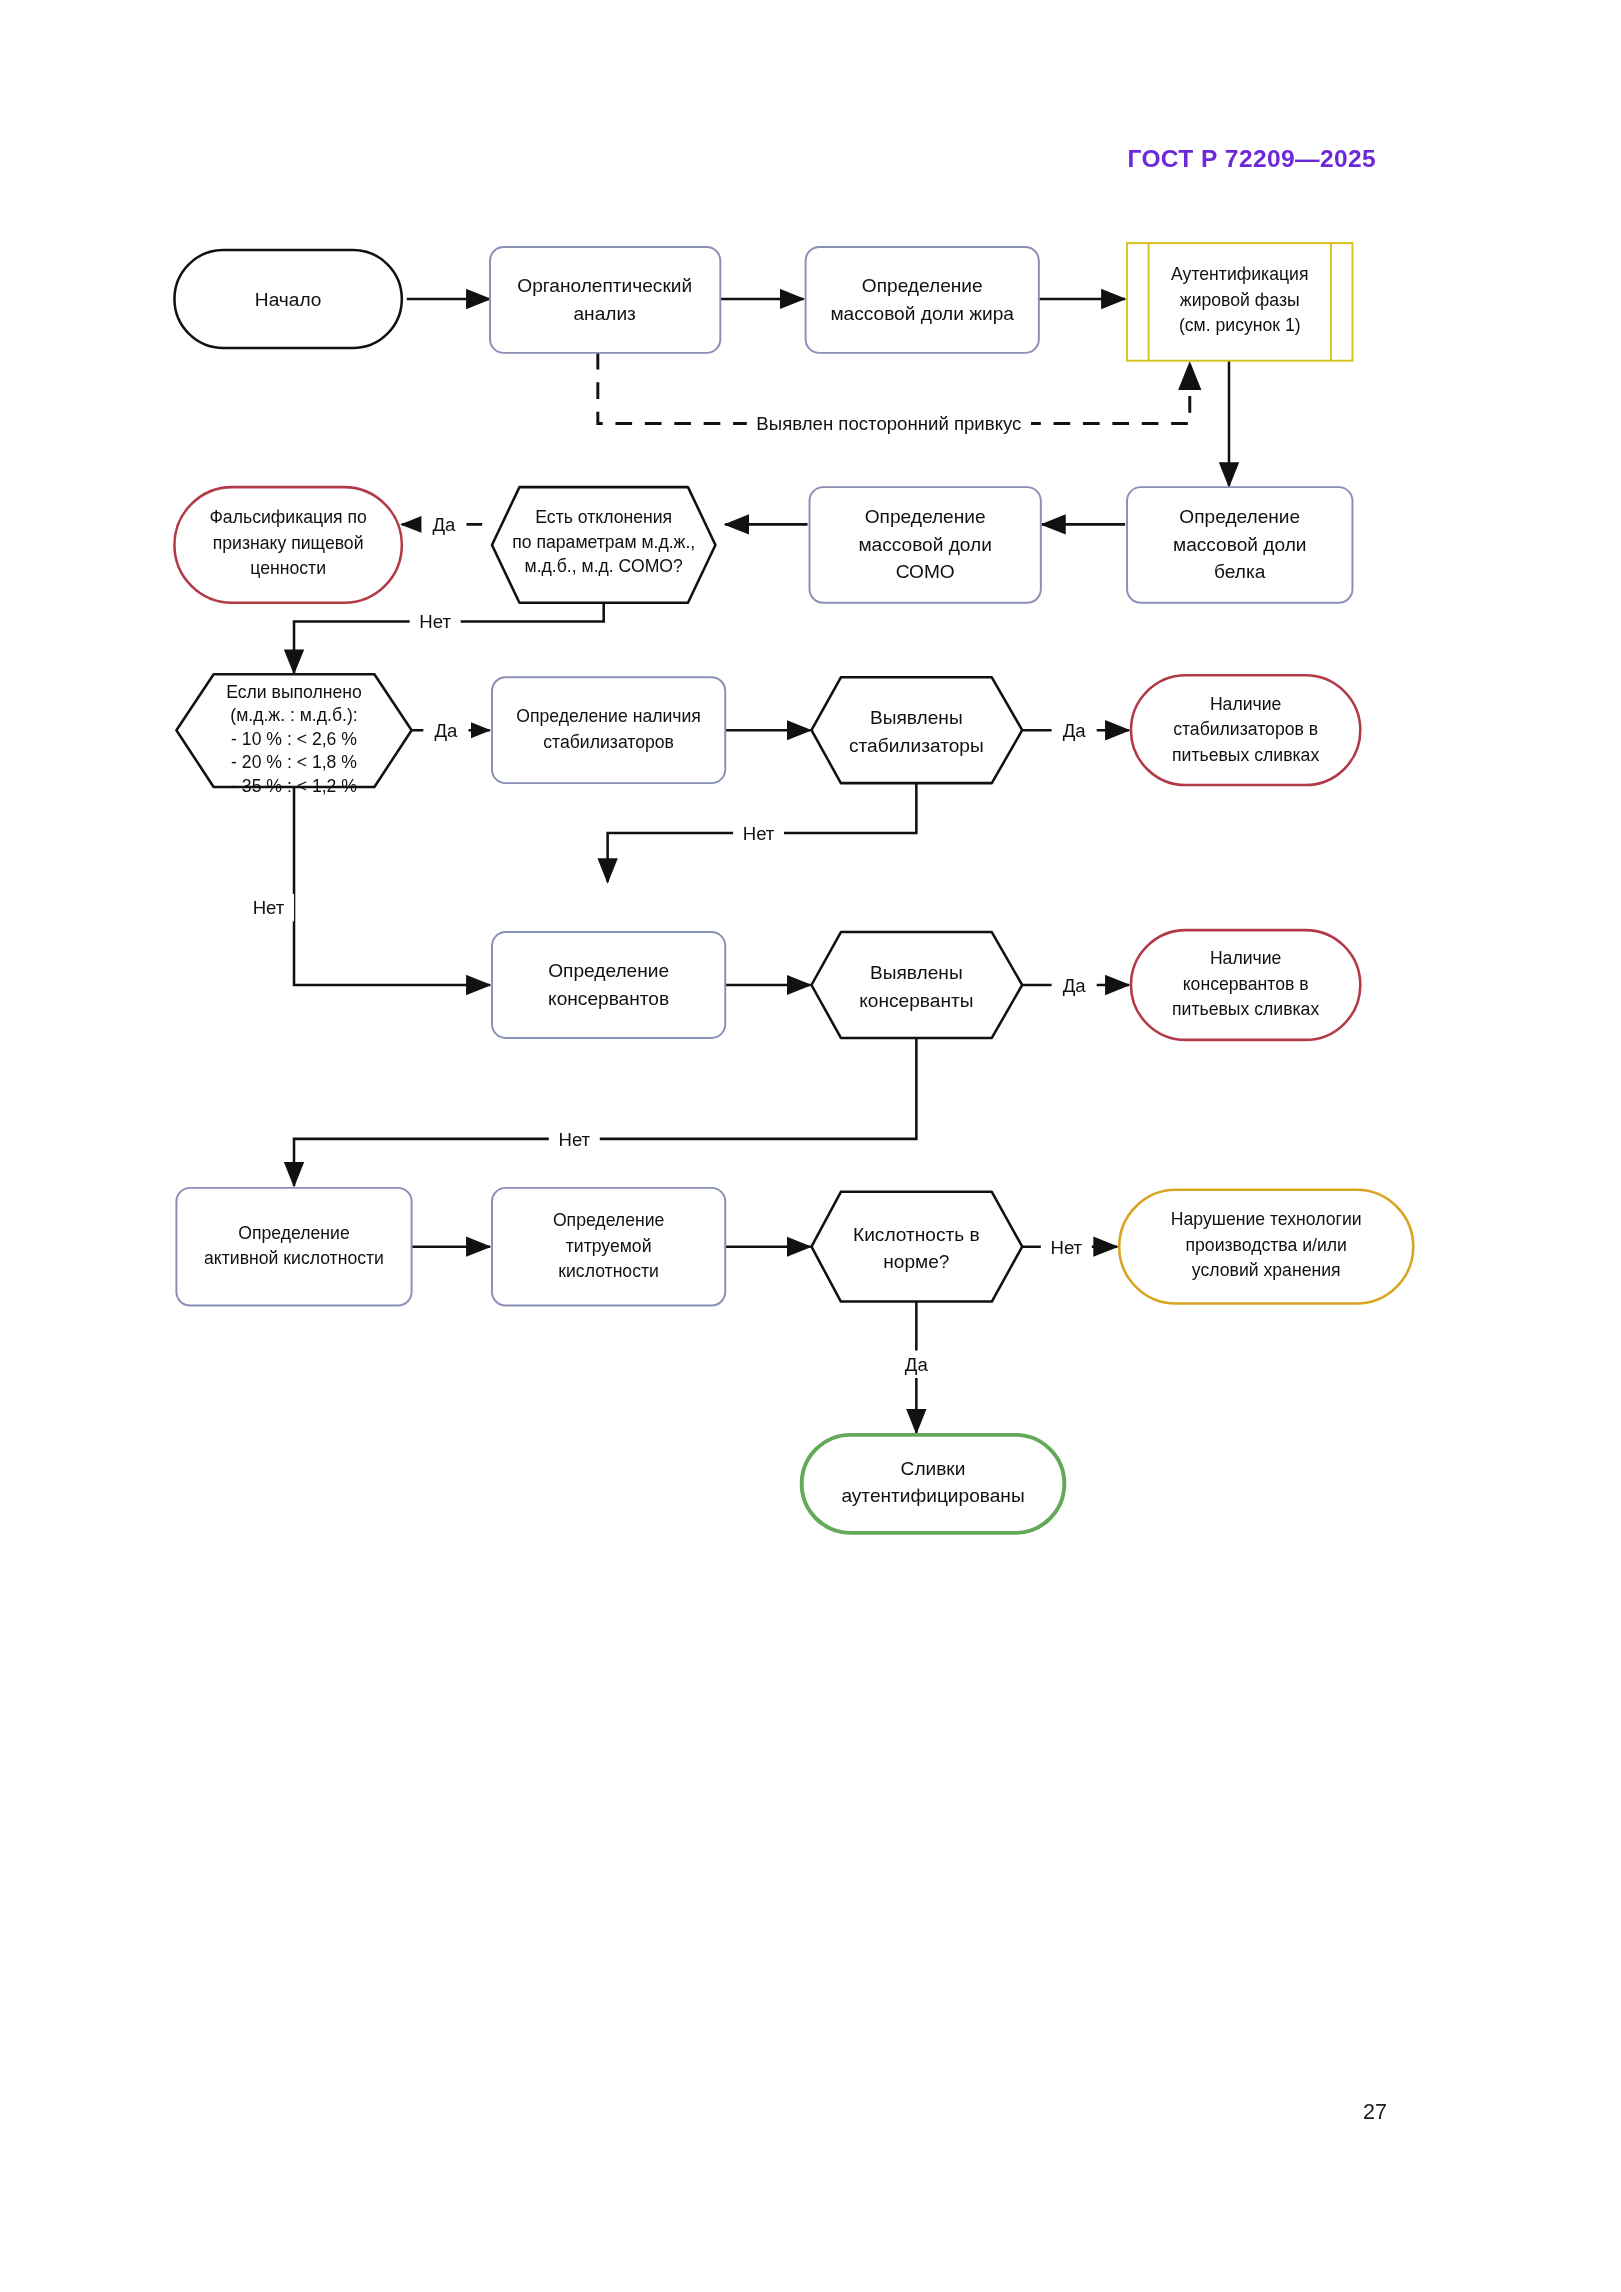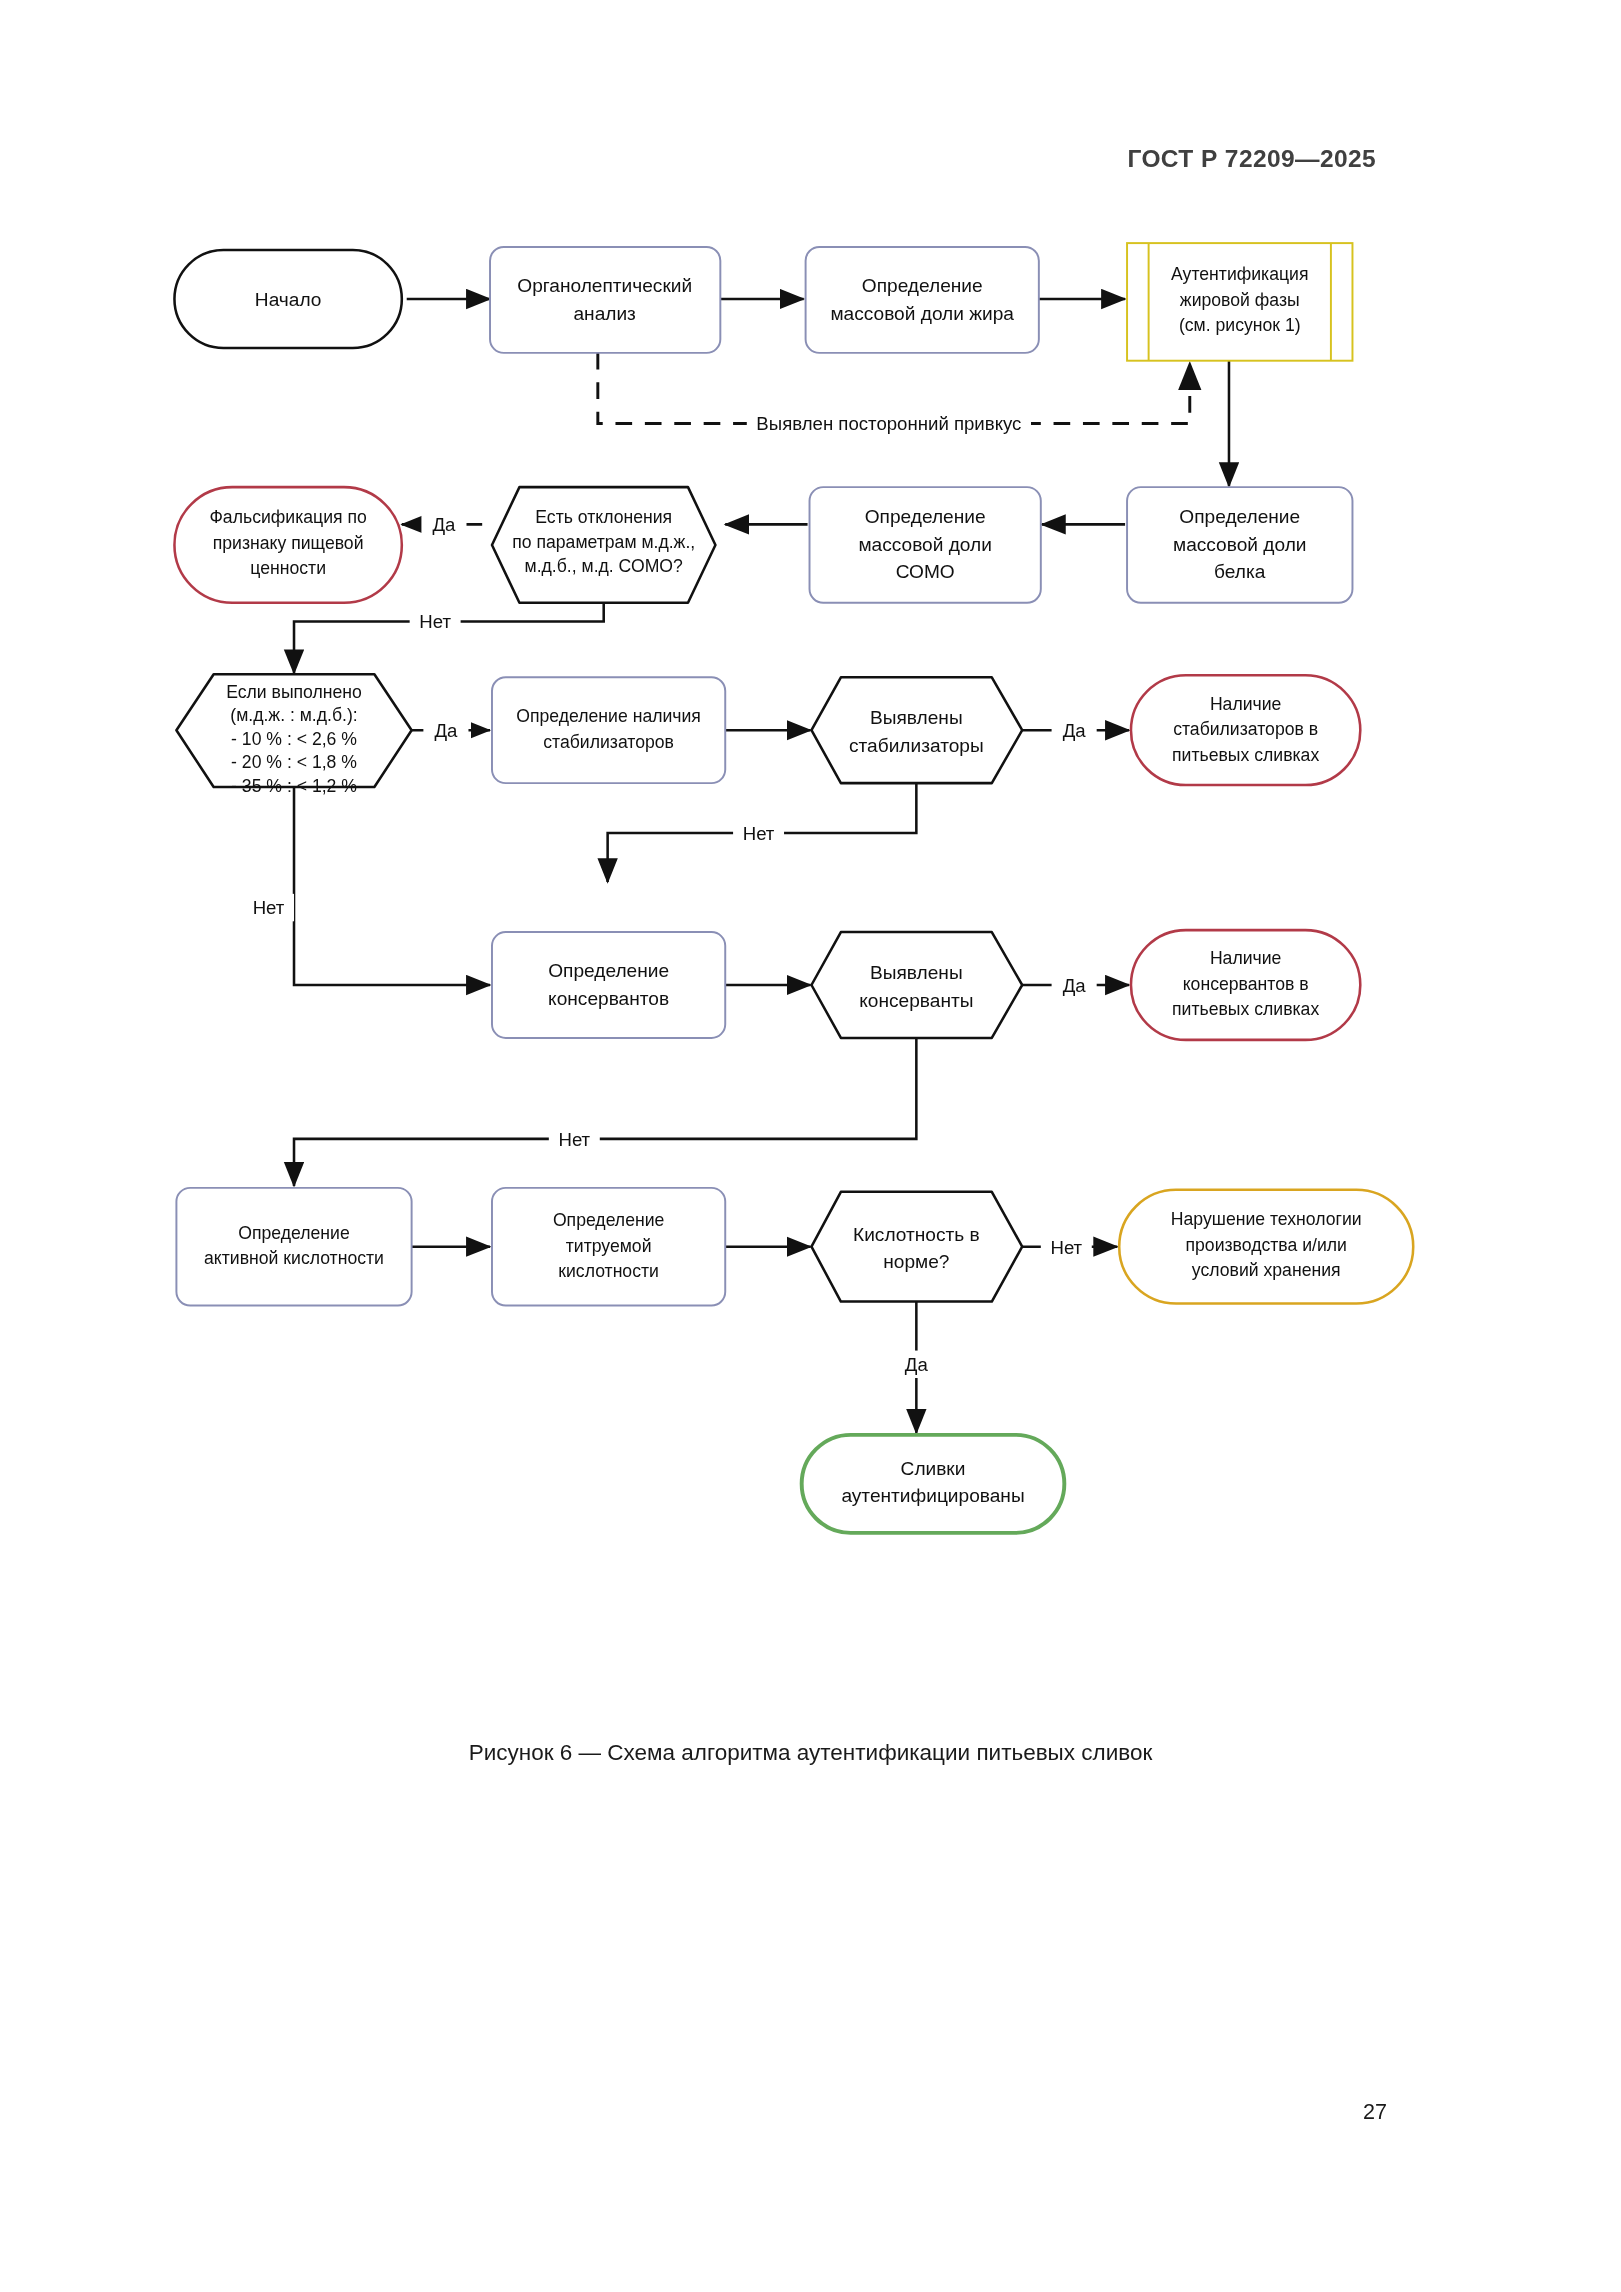--- a/index.html
+++ b/index.html
@@ -8,21 +8,21 @@
     width:1621px;height:2293px;position:relative;
     font-family:"Liberation Sans","DejaVu Sans",sans-serif;
     color:#1a1a1a;overflow:hidden;
   }
   .page{position:absolute;inset:0;}
 
   
   .doc-header{
     position:absolute;top:145px;right:245px;
     font-size:24.5px;font-weight:bold;letter-spacing:0.4px;
-    color:#404040;white-space:nowrap;
+    color:#6d28d9;white-space:nowrap;
   }
 
   
   .figure{position:absolute;left:0;top:196px;width:1621px;height:1529px;}
   .figure svg{display:block;}
 
   
   .caption{
     position:absolute;top:1740px;left:0;width:1621px;
     text-align:center;font-size:22.5px;color:#1a1a1a;
@@ -291,18 +291,17 @@
 
       <g>
         <rect class="shape sh-green" x="818" y="1264" width="268" height="100" rx="50" ry="50"></rect>
         <text class="nt" x="952" y="1305" text-anchor="middle">Сливки</text>
         <text class="nt" x="952" y="1333" text-anchor="middle">аутентифицированы</text>
       </g>
 
     </svg>
   </div>
 
-  <div class="caption">Рисунок 6 — Схема алгоритма аутентификации питьевых сливок</div>
 
   <div class="page-number">27</div>
 
 </div>
 
 
 </body></html>

